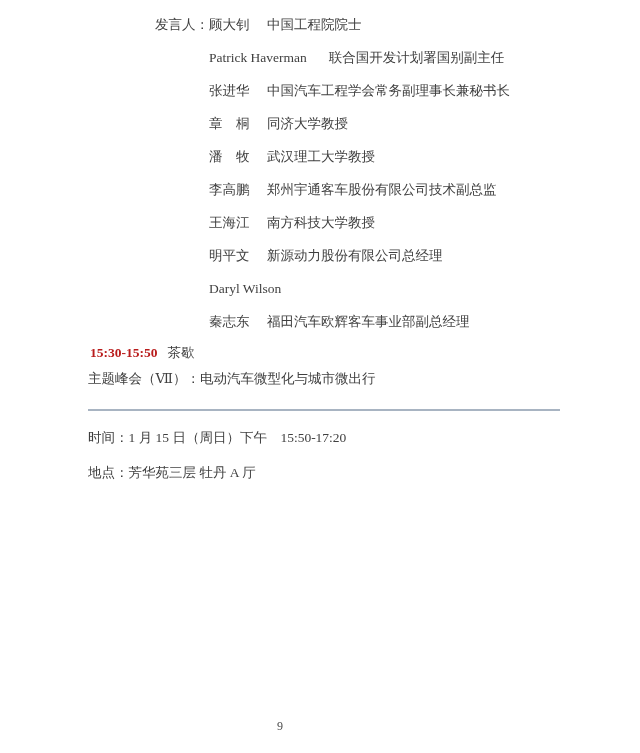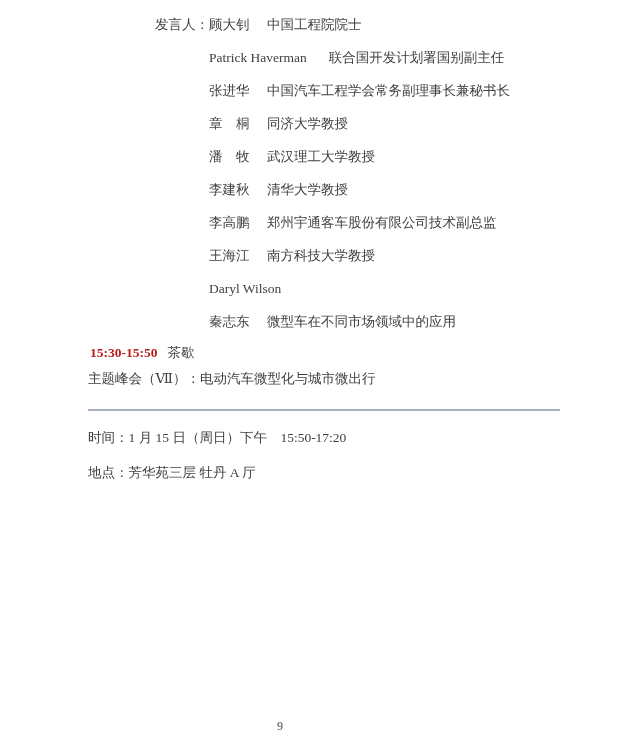--- a/index.html
+++ b/index.html
@@ -111,41 +111,41 @@
         <span class="sname">章　桐</span>
         <span class="stitle">同济大学教授</span>
       </div>
       <div class="speaker-row">
         <span class="prefix"></span>
         <span class="sname">潘　牧</span>
         <span class="stitle">武汉理工大学教授</span>
       </div>
       <div class="speaker-row">
         <span class="prefix"></span>
-        <span class="sname">李建秋</span>
-        <span class="stitle">清华大学教授</span>
-      </div>
-      <div class="speaker-row">
-        <span class="prefix"></span>
         <span class="sname">李高鹏</span>
         <span class="stitle">郑州宇通客车股份有限公司技术副总监</span>
       </div>
       <div class="speaker-row">
         <span class="prefix"></span>
         <span class="sname">王海江</span>
         <span class="stitle">南方科技大学教授</span>
       </div>
       <div class="speaker-row">
         <span class="prefix"></span>
+        <span class="sname">明平文</span>
+        <span class="stitle">新源动力股份有限公司总经理</span>
+      </div>
+      <div class="speaker-row">
+        <span class="prefix"></span>
         <span class="sname latin">Daryl Wilson</span>
       </div>
       <div class="speaker-row">
         <span class="prefix"></span>
         <span class="sname">秦志东</span>
-        <span class="stitle">微型车在不同市场领域中的应用</span>
+        <span class="stitle">福田汽车欧辉客车事业部副总经理</span>
       </div>
     </div>
 
   <div class="tea-row">
     <span class="tea-time">15:30-15:50</span><span class="tea-label">茶歇</span>
   </div>
 
   <div class="summit-title">主题峰会（Ⅶ）：电动汽车微型化与城市微出行</div>
 
   <div class="info-row first">

